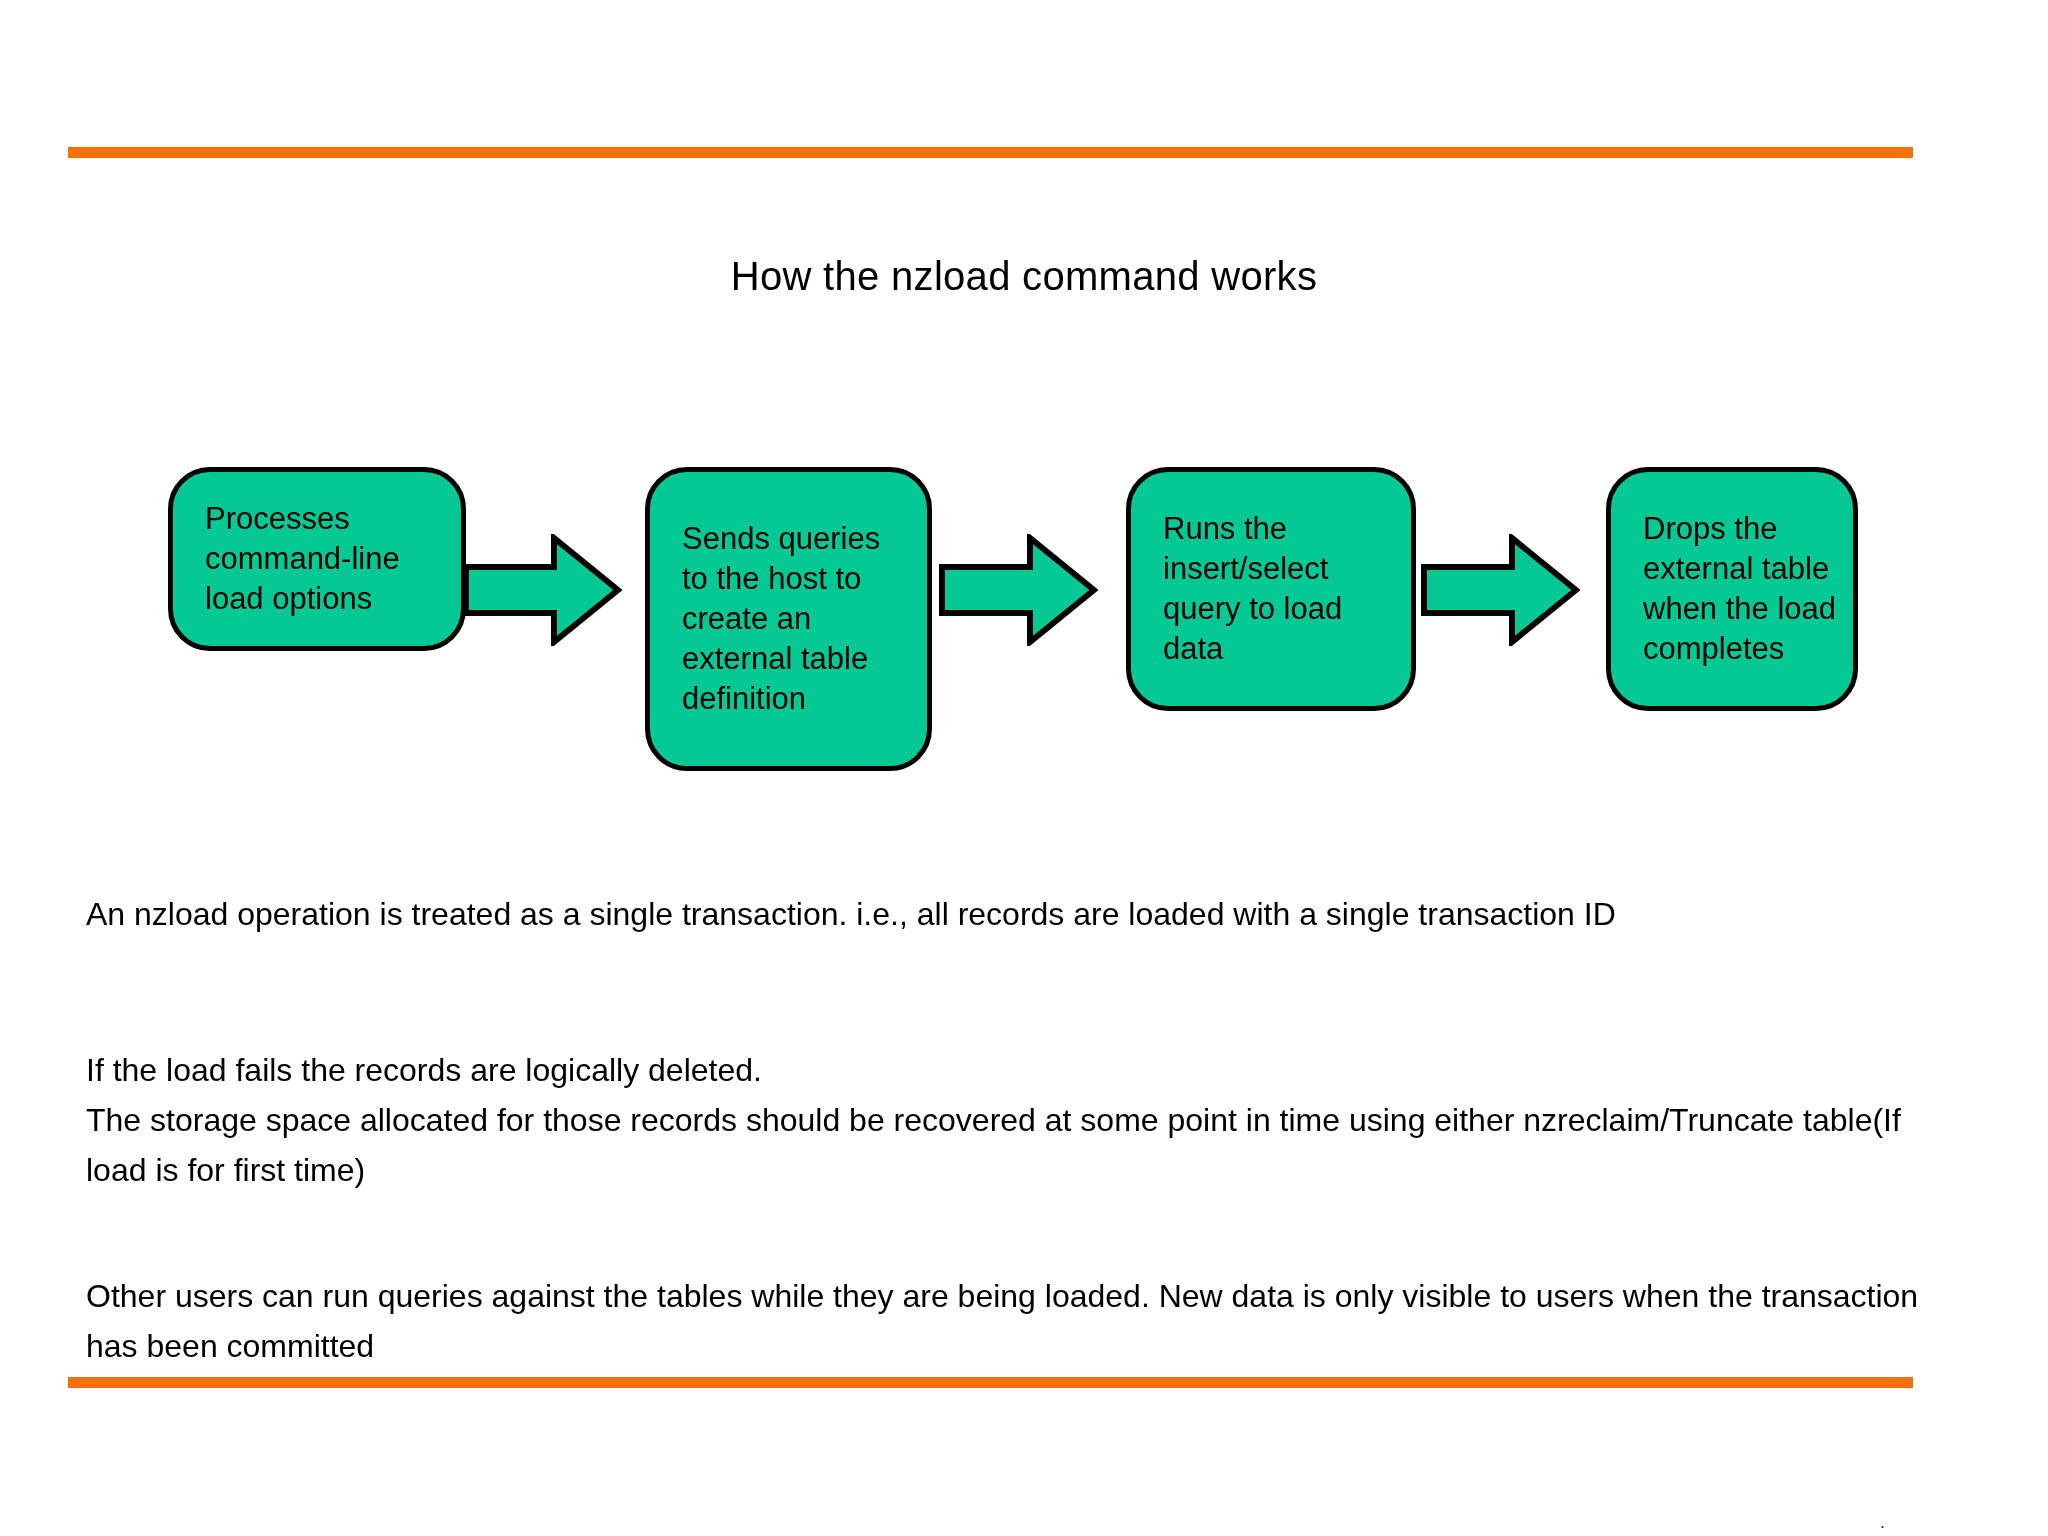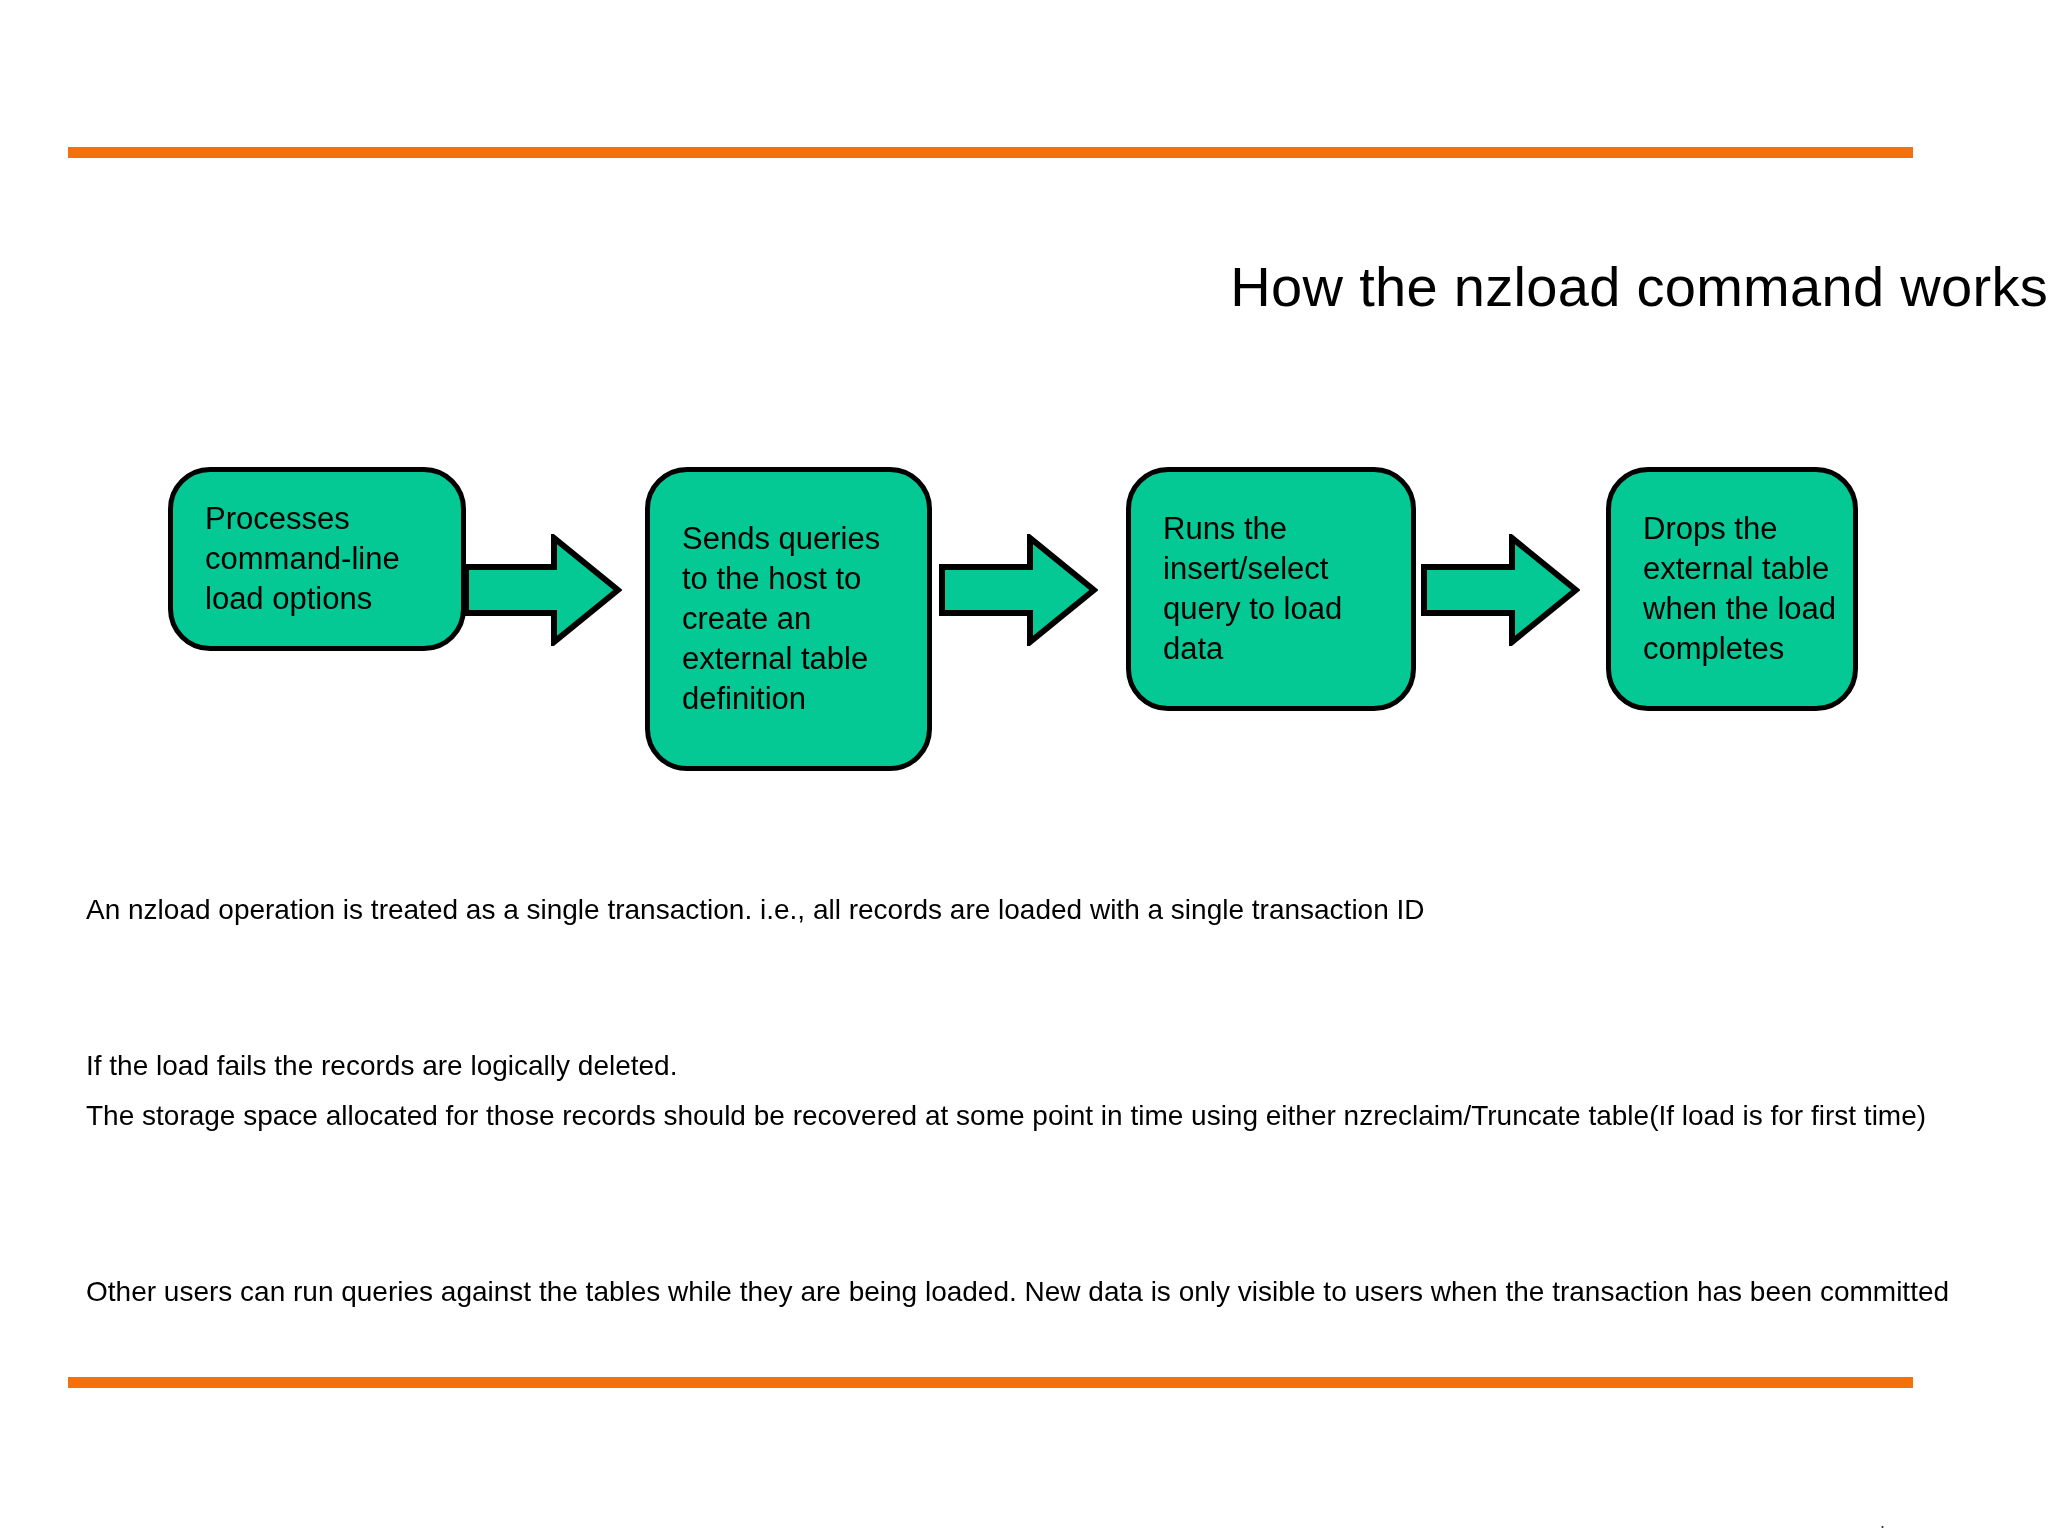--- a/index.html
+++ b/index.html
@@ -34,22 +34,22 @@
   }
   .rule-top    { top: 147px; }
   .rule-bottom { top: 1377px; }
 
   
   .slide-title {
     position: absolute;
     left: 0;
     top: 218px;
     width: 2048px;
-    text-align: right;
-    font-size: 56px;
+    text-align: center;
+    font-size: 40px;
     line-height: 62px;
     font-weight: 400;
     letter-spacing: 0.3px;
     white-space: nowrap;
   }
 
   
   .flow {
     position: absolute;
     left: 0;
@@ -92,21 +92,21 @@
   .arrow-1 { left: 462px; }
   .arrow-2 { left: 938px; }
   .arrow-3 { left: 1420px; }
   .flow-arrow svg { display: block; width: 100%; height: 100%; }
 
   
   .body-block {
     position: absolute;
     left: 86px;
     width: 1880px;
-    font-size: 28px;
+    font-size: 32px;
     line-height: 50px;
     font-weight: 400;
     white-space: pre-line;
   }
   .para-1 { top: 857px; }
   .para-2 { top: 1013px; }
   .para-3 { top: 1239px; }
 
   .corner-dot {
     position: absolute;

